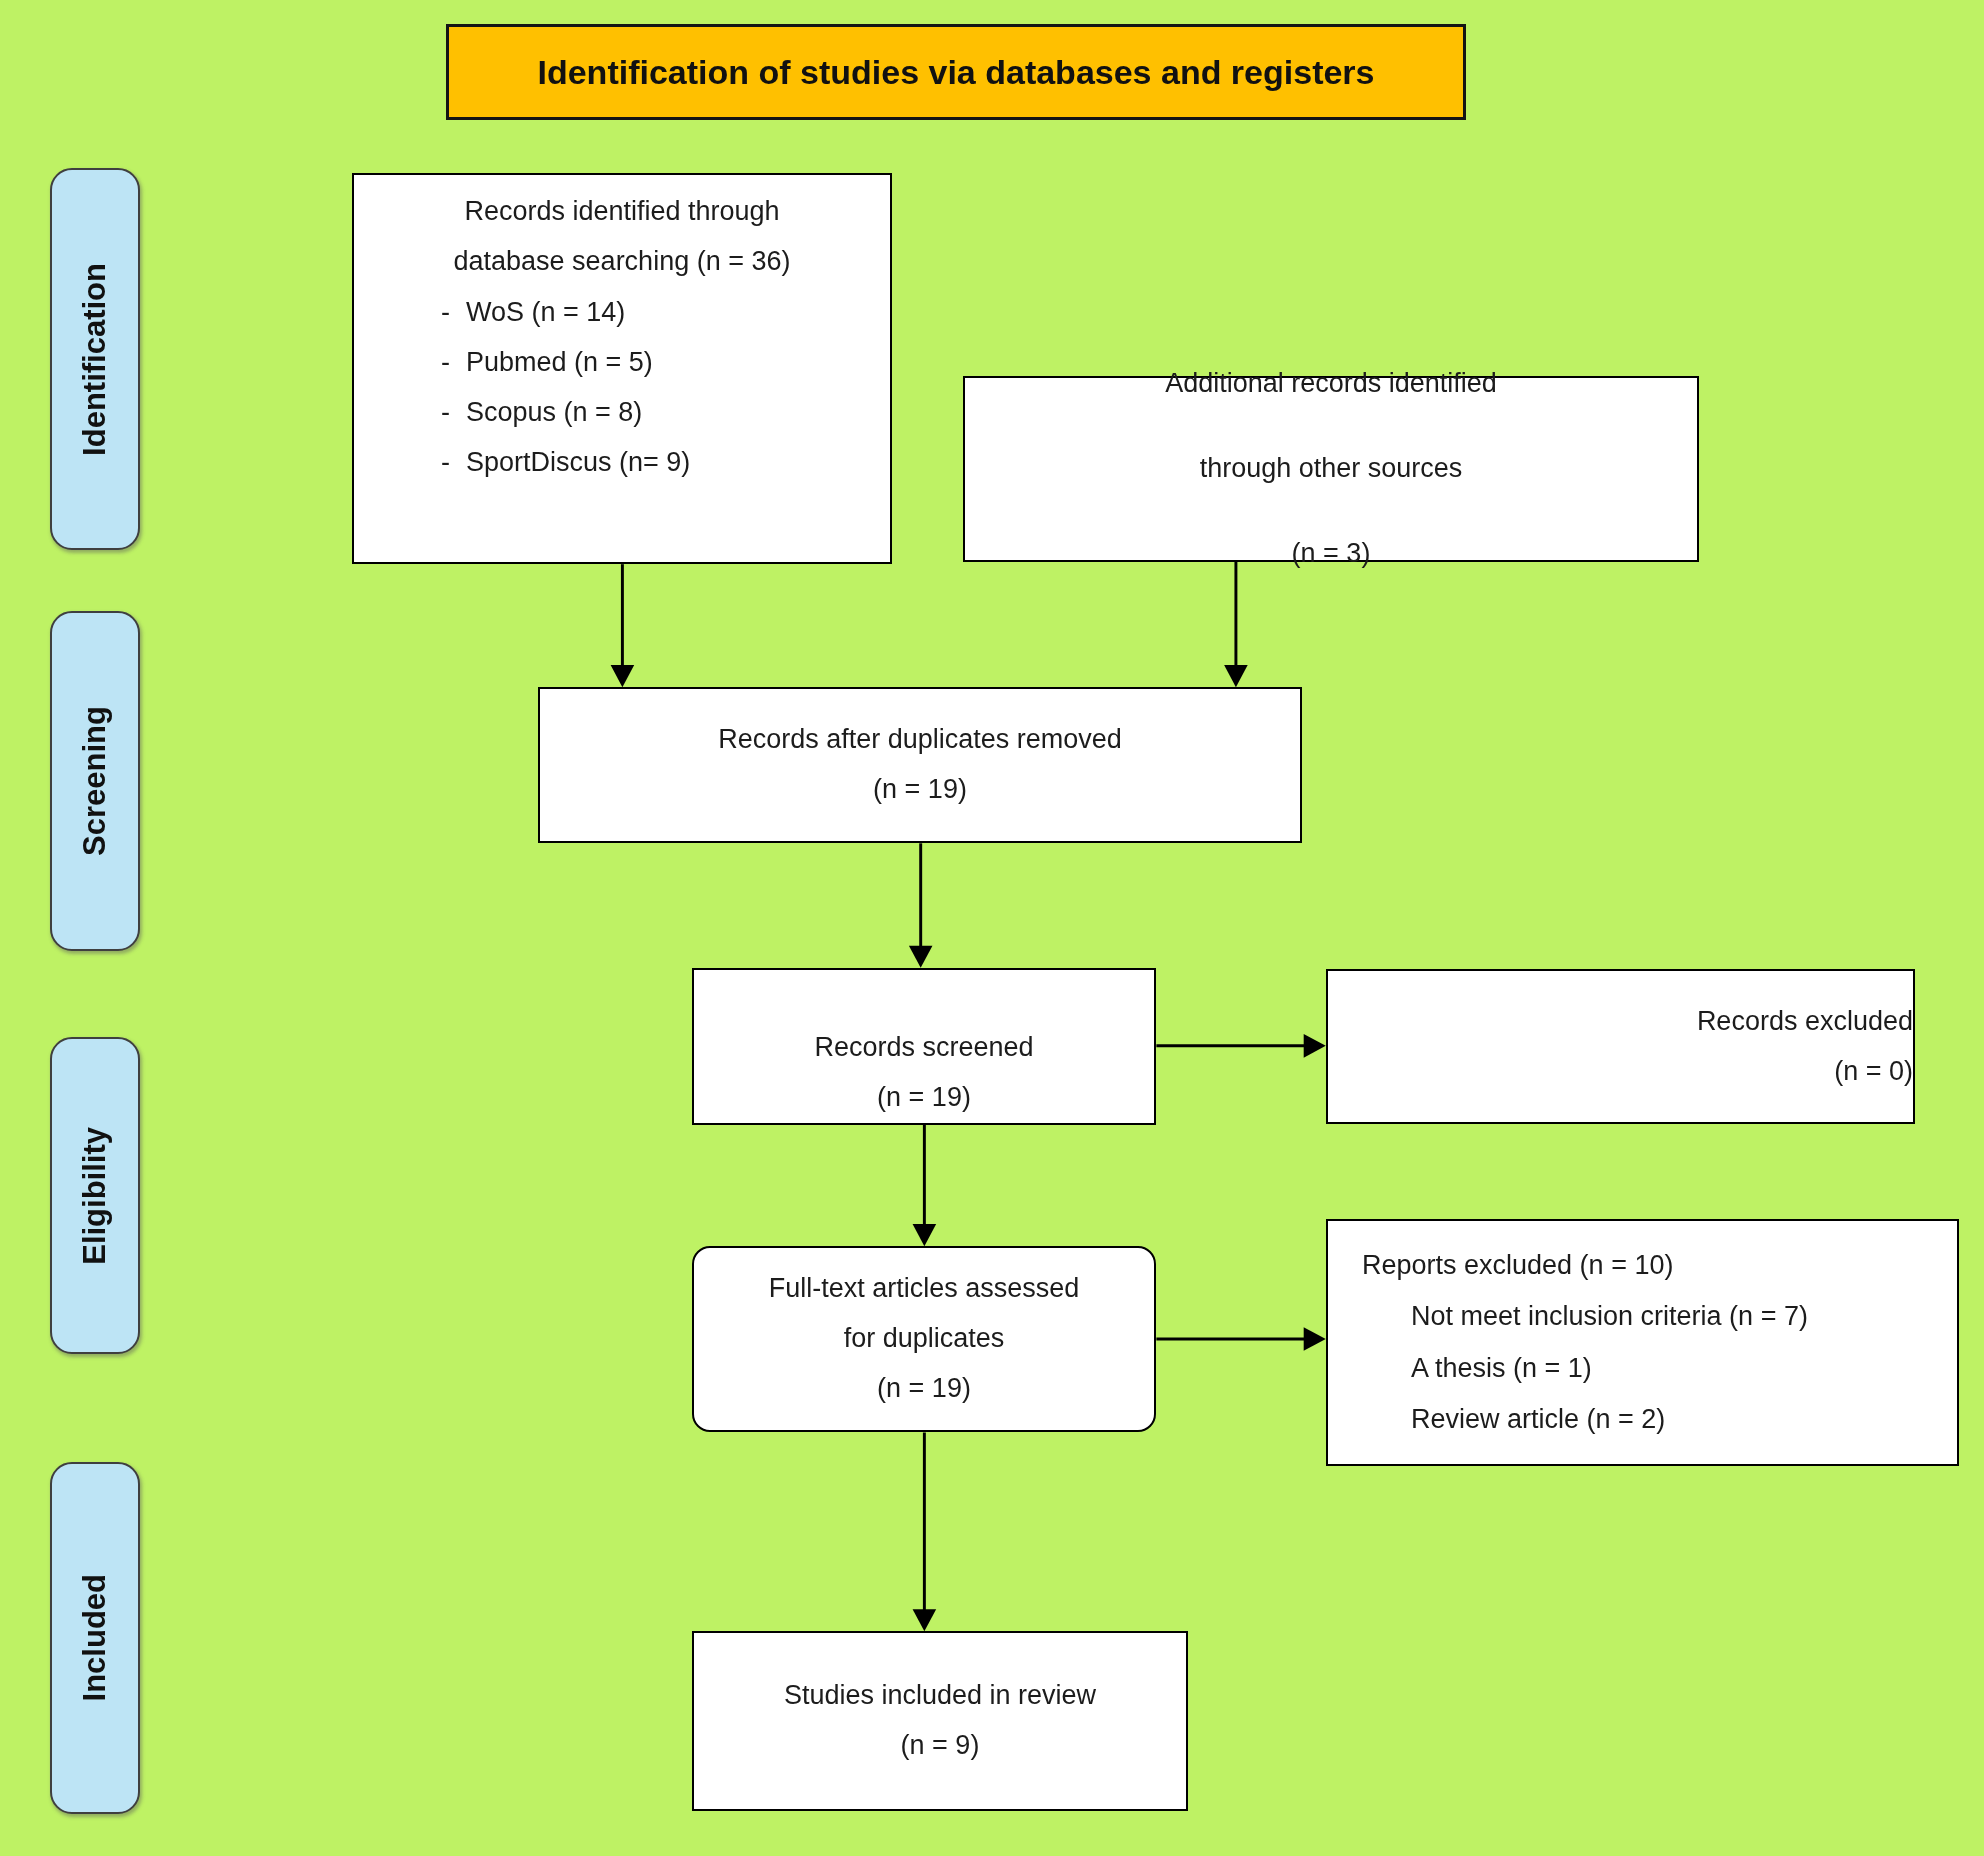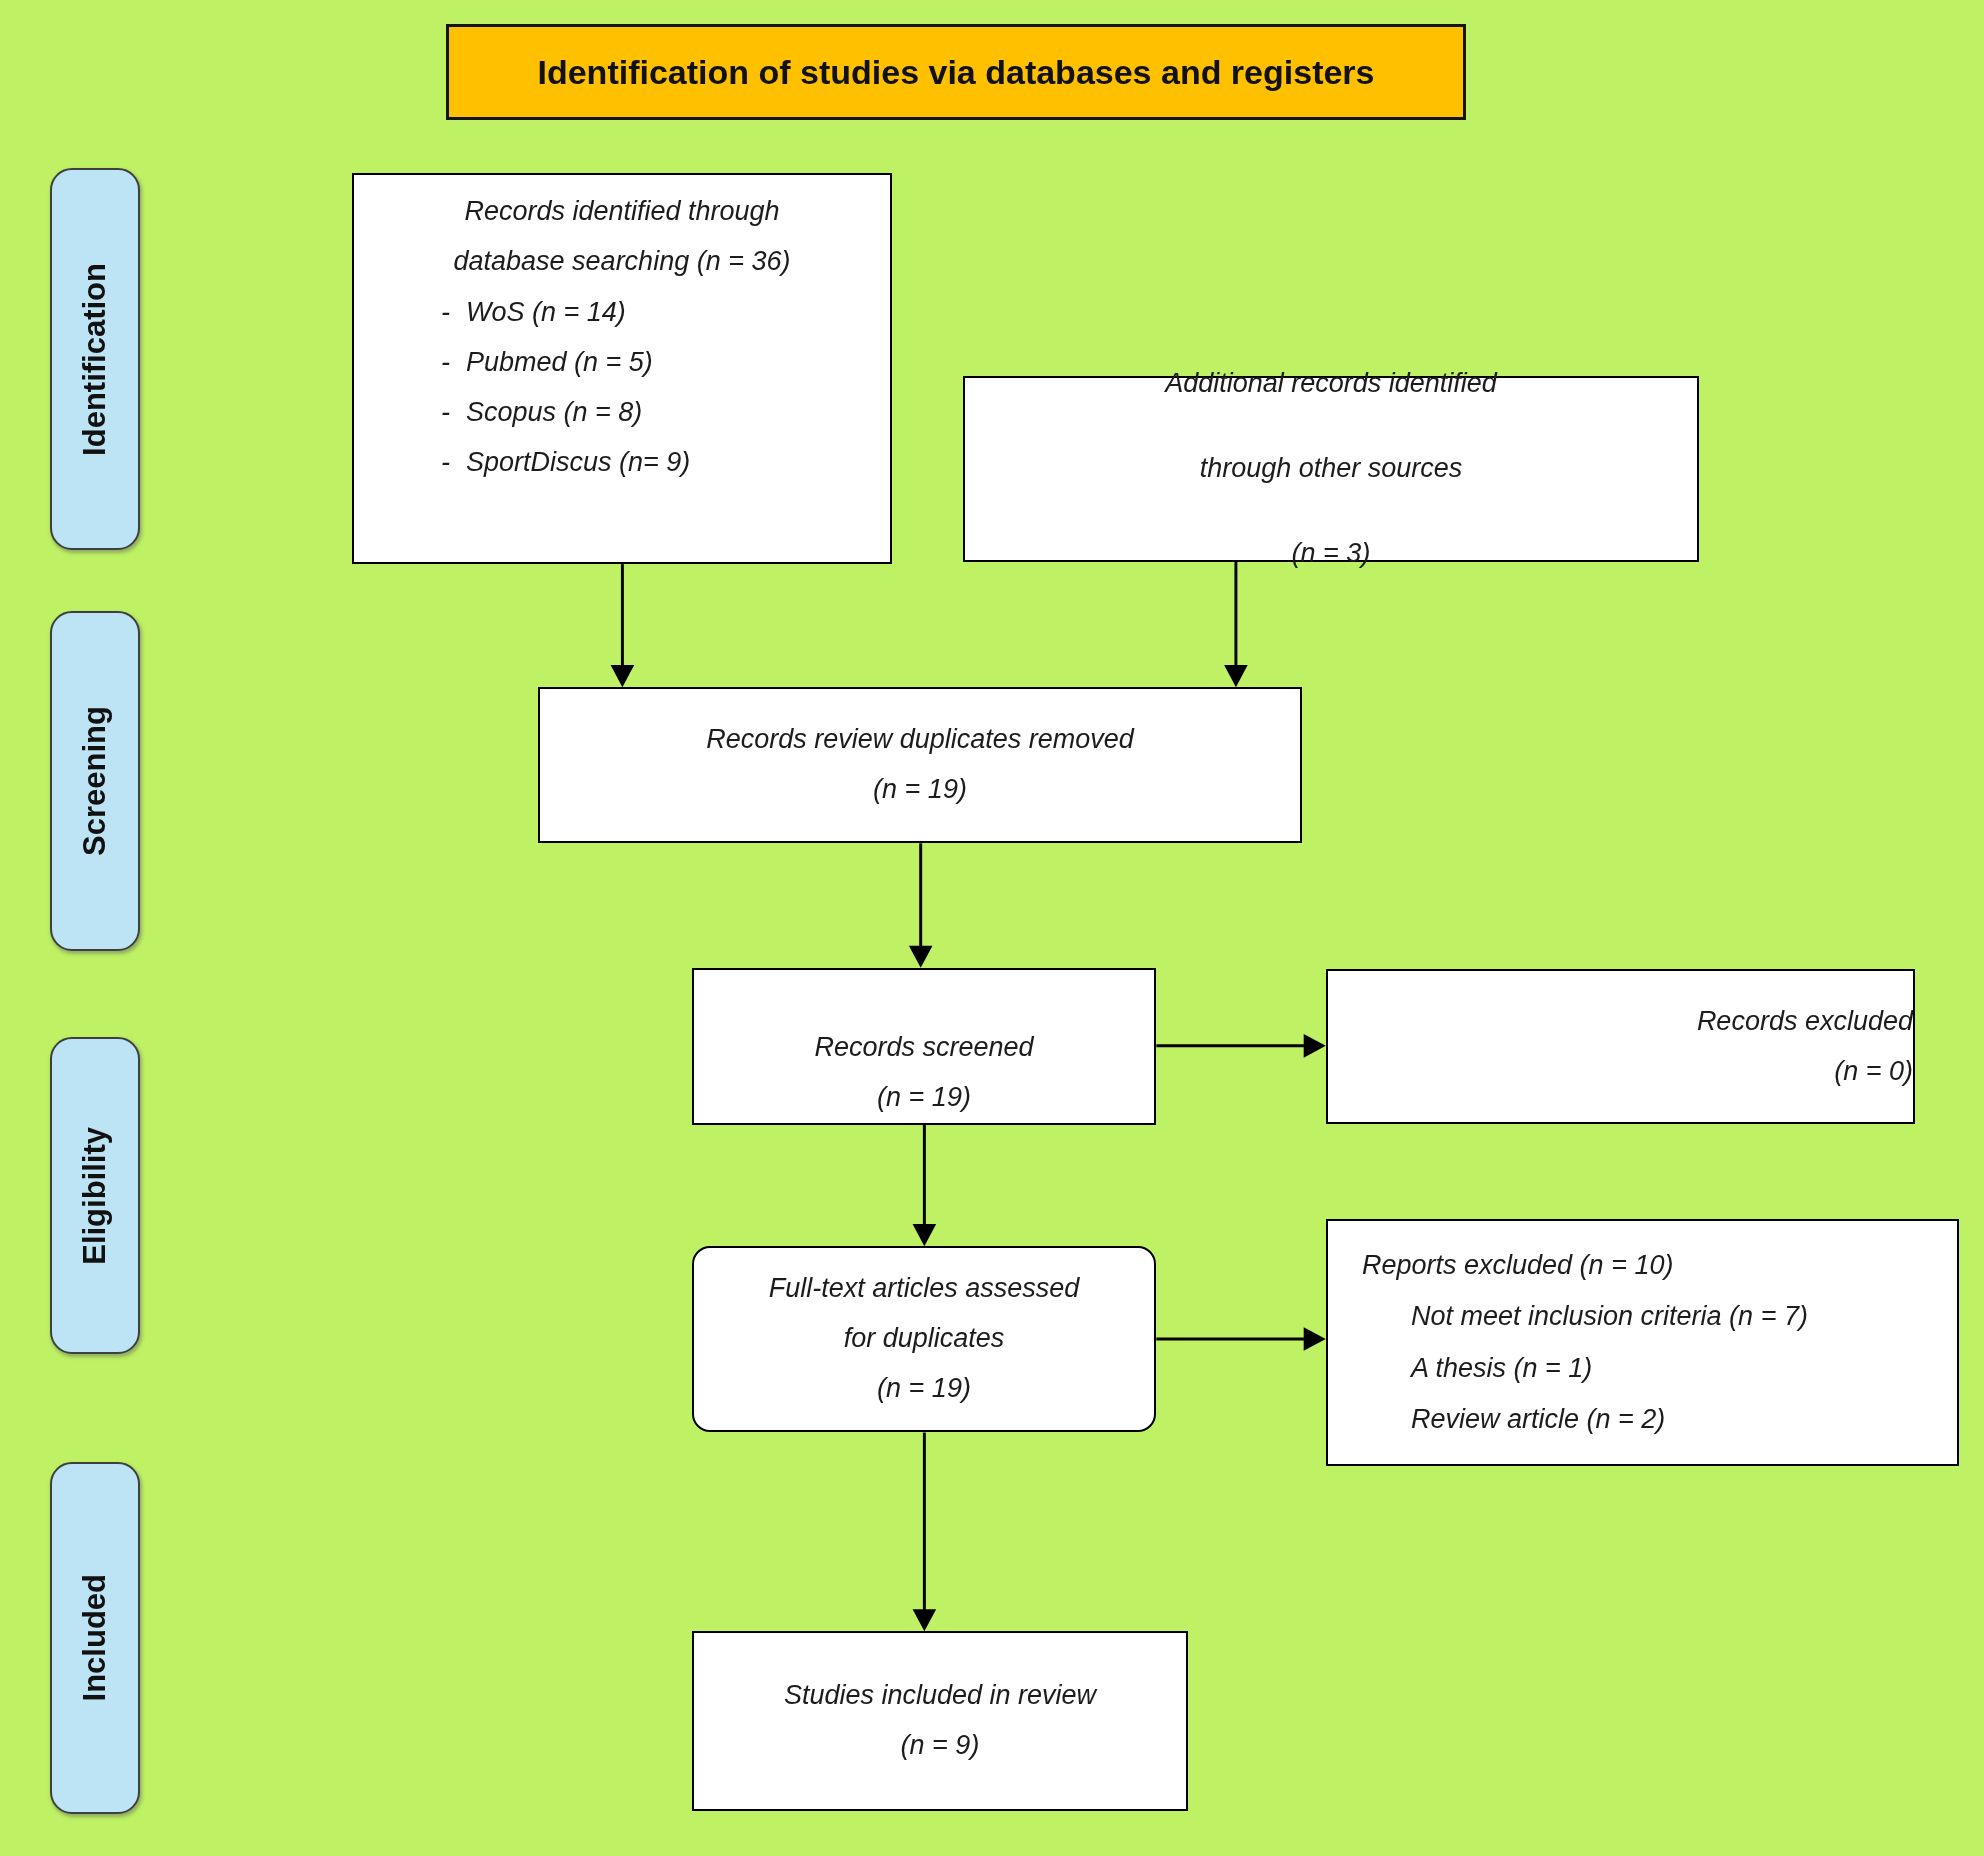--- a/index.html
+++ b/index.html
@@ -66,21 +66,20 @@
     border: 2.9px solid #000000;
     box-sizing: border-box;
     display: flex;
     flex-direction: column;
     justify-content: center;
     align-items: center;
     text-align: center;
     font-size: 27px;
     line-height: 1.85;
     color: #1c1c1c;
-    font-style: italic;
   }
   #box-identified {
     left: 352px; top: 173px; width: 540px; height: 391px;
     justify-content: flex-start;
     padding-top: 11.8px;
   }
   #box-additional        { left: 963px; top: 376px;  width: 736px;  height: 186px; gap: 35px; }
   #box-duplicates        { left: 538px;  top: 687px;  width: 764px; height: 156px; }
   #box-screened          { left: 692px;  top: 968px; width: 464px;  height: 157px; justify-content: flex-end; }
   #box-records-excluded  { left: 1326px; top: 969px; width: 589px;  height: 155px; text-align: right; }
@@ -161,21 +160,21 @@
     </div>
   </div>
 
   <div class="flowbox" id="box-additional">
     <div class="fb-line">Additional records identified</div>
     <div class="fb-line">through other sources</div>
     <div class="fb-line">(n = 3)</div>
   </div>
 
   <div class="flowbox" id="box-duplicates">
-    <div class="fb-line">Records review duplicates removed</div>
+    <div class="fb-line">Records after duplicates removed</div>
     <div class="fb-line">(n = 19)</div>
   </div>
 
   <div class="flowbox" id="box-screened">
     <div class="fb-line">Records screened</div>
     <div class="fb-line">(n = 19)</div>
   </div>
 
   <div class="flowbox" id="box-records-excluded">
     <div class="fb-line">Records excluded</div>

